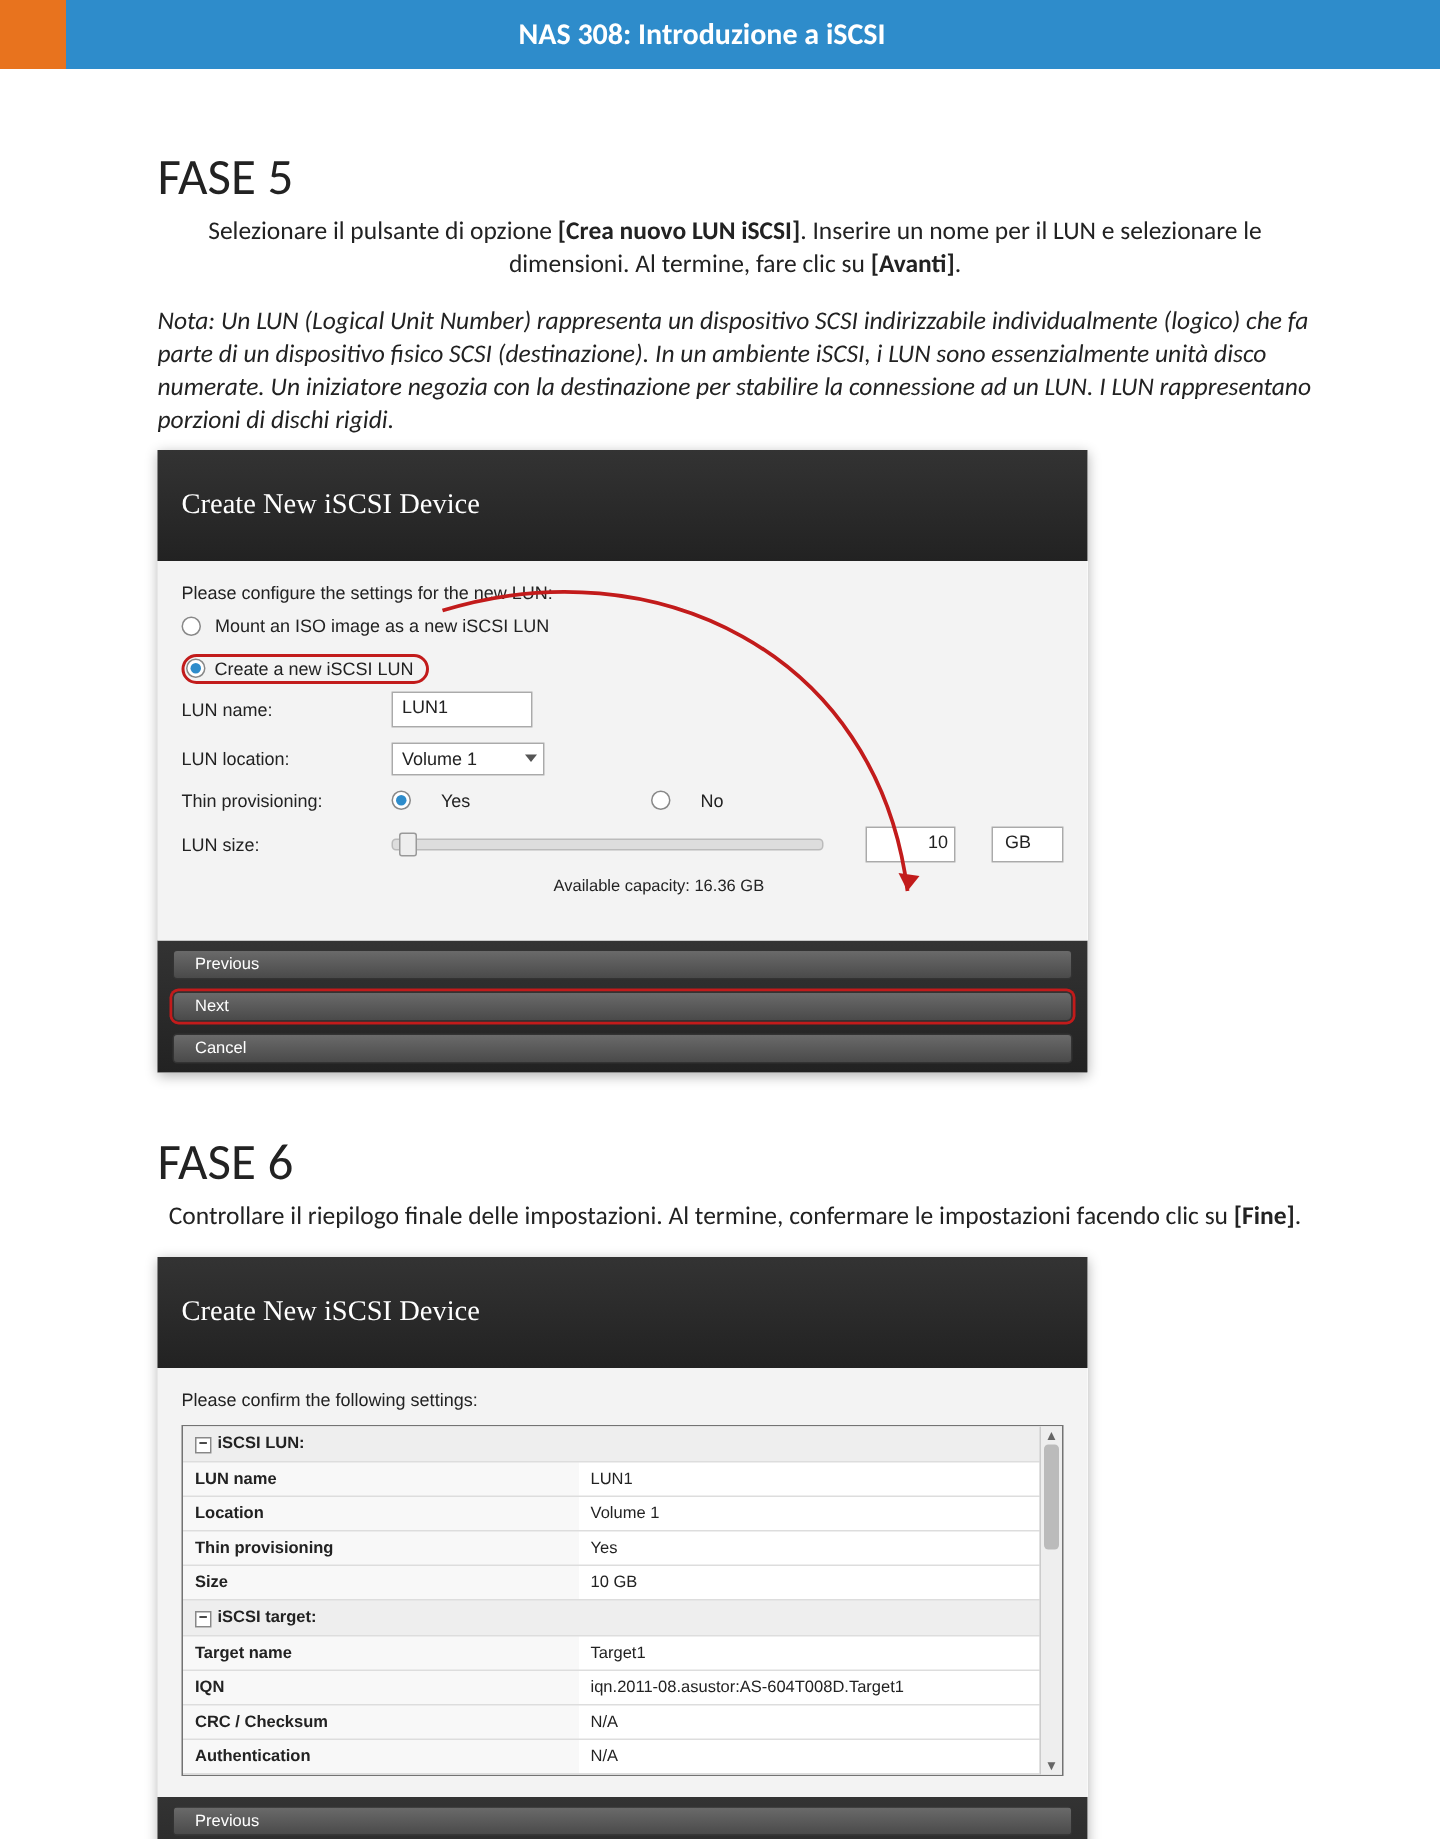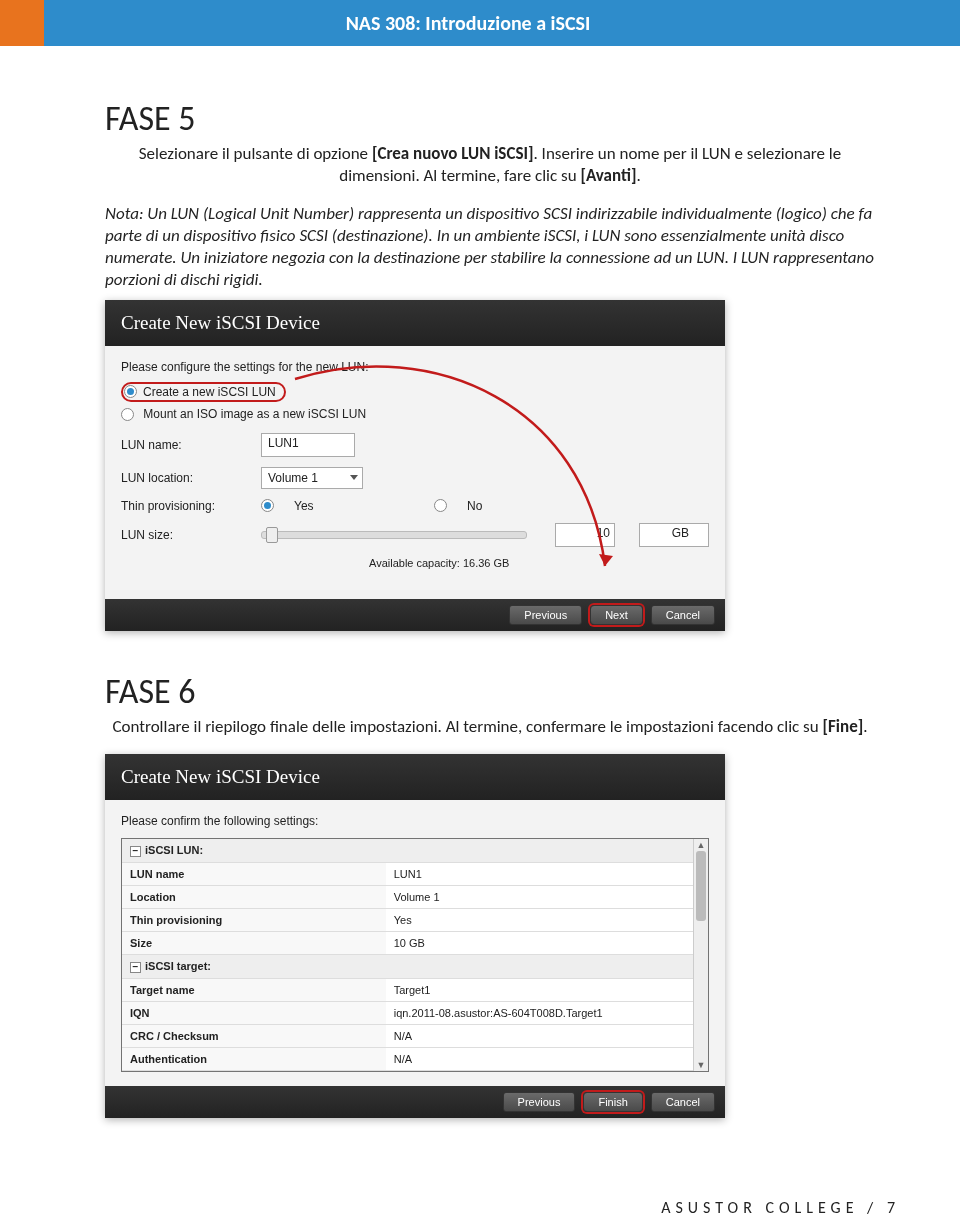--- a/index.html
+++ b/index.html
@@ -56,34 +56,35 @@
     margin: 0 0 40px 0;
     font-family: Arial, sans-serif;
     font-size: 12px;
     box-shadow: 0 2px 8px rgba(0,0,0,.3);
   }
   .dialog-titlebar {
     background: linear-gradient(#333, #222);
     color: #fff;
     font-family: Georgia, serif;
     font-size: 19px;
-    padding: 12px 16px;
+    padding: 26px 16px;
   }
   .dialog-body {
     background: #f3f3f3;
     padding: 14px 16px 0 16px;
     min-height: 200px;
     position: relative;
   }
   .dialog-footer {
     background: linear-gradient(#333, #222);
     padding: 6px 10px;
     display: flex;
     justify-content: flex-end;
     gap: 8px;
+    flex-direction: column;
   }
   .dlg-btn {
     background: linear-gradient(#6a6a6a, #4a4a4a);
     color: #fff;
     border: 1px solid #333;
     border-radius: 3px;
     padding: 3px 14px;
     font-size: 11px;
     display: inline-block;
   }
@@ -181,24 +182,24 @@
     padding: 2px 4px;
     font-size: 12px;
     background: #fff;
     margin-left: 8px;
   }
   .unit {
     border: 1px solid #aaa;
     height: 18px;
     width: 30px;
     font-size: 12px;
-    padding: 2px 19px;
+    padding: 2px 8px;
     background: #fff;
     margin-left: 4px;
-    text-align: right;
+    text-align: left;
   }
   
   .summary-table {
     width: 100%;
     border-collapse: collapse;
     background: #fff;
     font-size: 11px;
   }
   .summary-table td {
     border-bottom: 1px solid #ddd;
@@ -279,29 +280,29 @@
   <div class="note">Nota: Un LUN (Logical Unit Number) rappresenta un dispositivo SCSI indirizzabile individualmente (logico) che fa parte di un dispositivo fisico SCSI (destinazione). In un ambiente iSCSI, i LUN sono essenzialmente unità disco numerate. Un iniziatore negozia con la destinazione per stabilire la connessione ad un LUN. I LUN rappresentano porzioni di dischi rigidi.</div>
 
   <div class="dialog">
     <div class="dialog-titlebar">Create New iSCSI Device</div>
     <div class="dialog-body">
       <svg class="arrow-svg" width="620" height="230" style="left:0;top:0">
         <path d="M 190 33 C 330 -10, 480 60, 500 220" stroke="#c21b1b" stroke-width="2.5" fill="none"></path>
         <polygon points="500,220 494,208 508,210" fill="#c21b1b"></polygon>
       </svg>
       <div style="margin-bottom:8px">Please configure the settings for the new LUN:</div>
+      <div style="margin-bottom:12px">
+        <span class="radio"></span>
+        <span style="margin-left:6px">Mount an ISO image as a new iSCSI LUN</span>
+      </div>
       <div style="margin-bottom:5px">
         <span class="hl-ring">
           <span class="radio checked"></span>
           <span>Create a new iSCSI LUN</span>
         </span>
-      </div>
-      <div style="margin-bottom:12px">
-        <span class="radio"></span>
-        <span style="margin-left:6px">Mount an ISO image as a new iSCSI LUN</span>
       </div>
       <div class="field-row">
         <span class="field-label">LUN name:</span>
         <span class="text-input">LUN1</span>
       </div>
       <div class="field-row">
         <span class="field-label">LUN location:</span>
         <span class="select">
           <span>Volume 1</span>
           <span class="chevron-down"></span>

